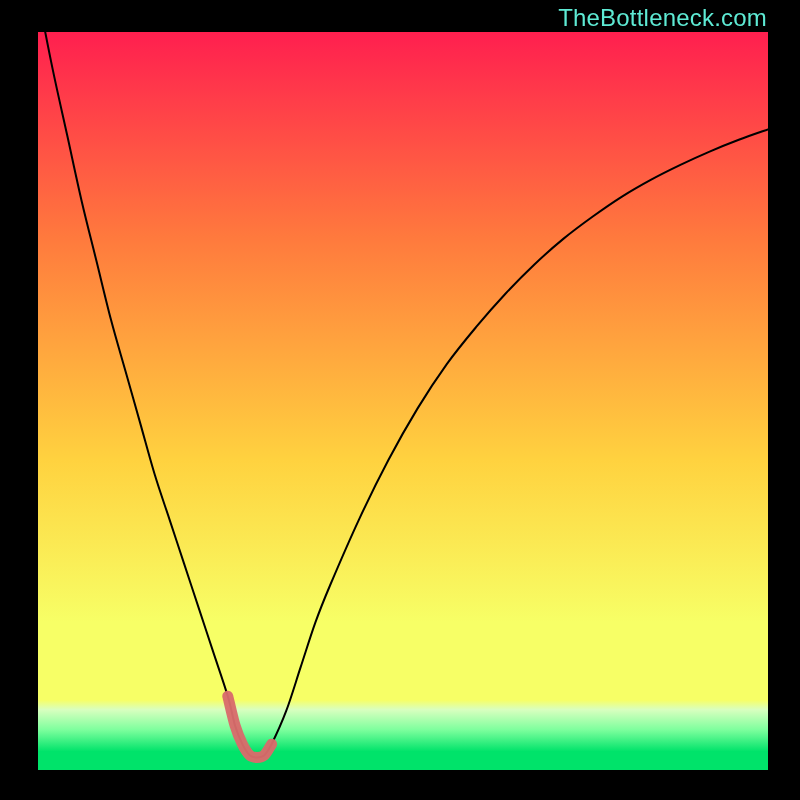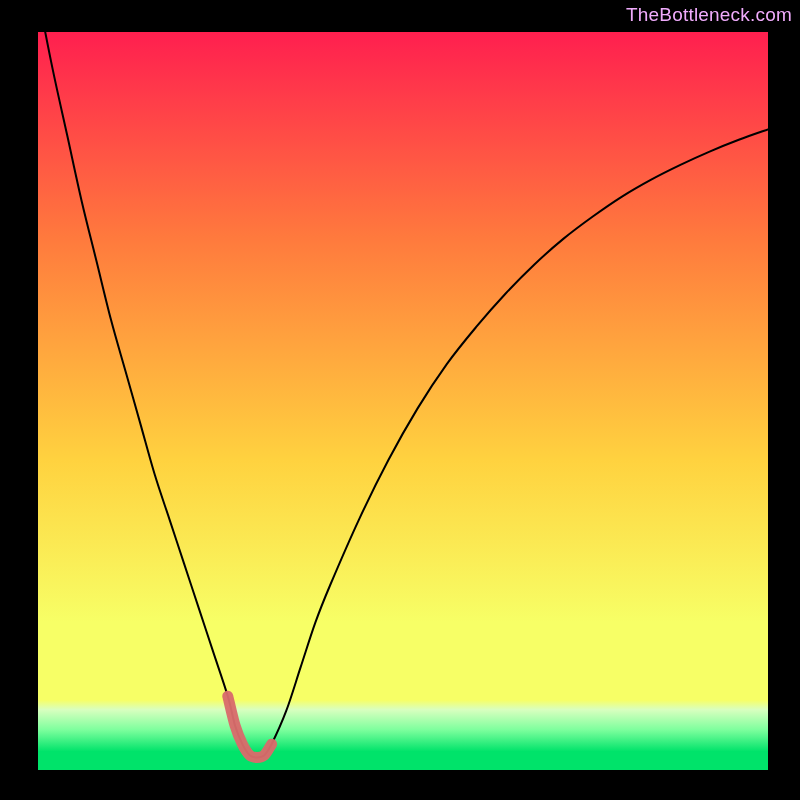--- a/index.html
+++ b/index.html
@@ -17,23 +17,23 @@
     height: 800px;
     background: #000;
   }
   .plot-area {
     position: absolute;
     box-sizing: border-box;
   }
   .watermark {
     position: absolute;
     top: 4px;
-    right: 8px;
-    color: #f0abfc;
-    font-size: 19px;
+    right: 33px;
+    color: #5eead4;
+    font-size: 24px;
     font-weight: 500;
     letter-spacing: 0.2px;
     user-select: none;
   }
   svg {
     display: block;
   }
 </style>
 </head>
 <body>

